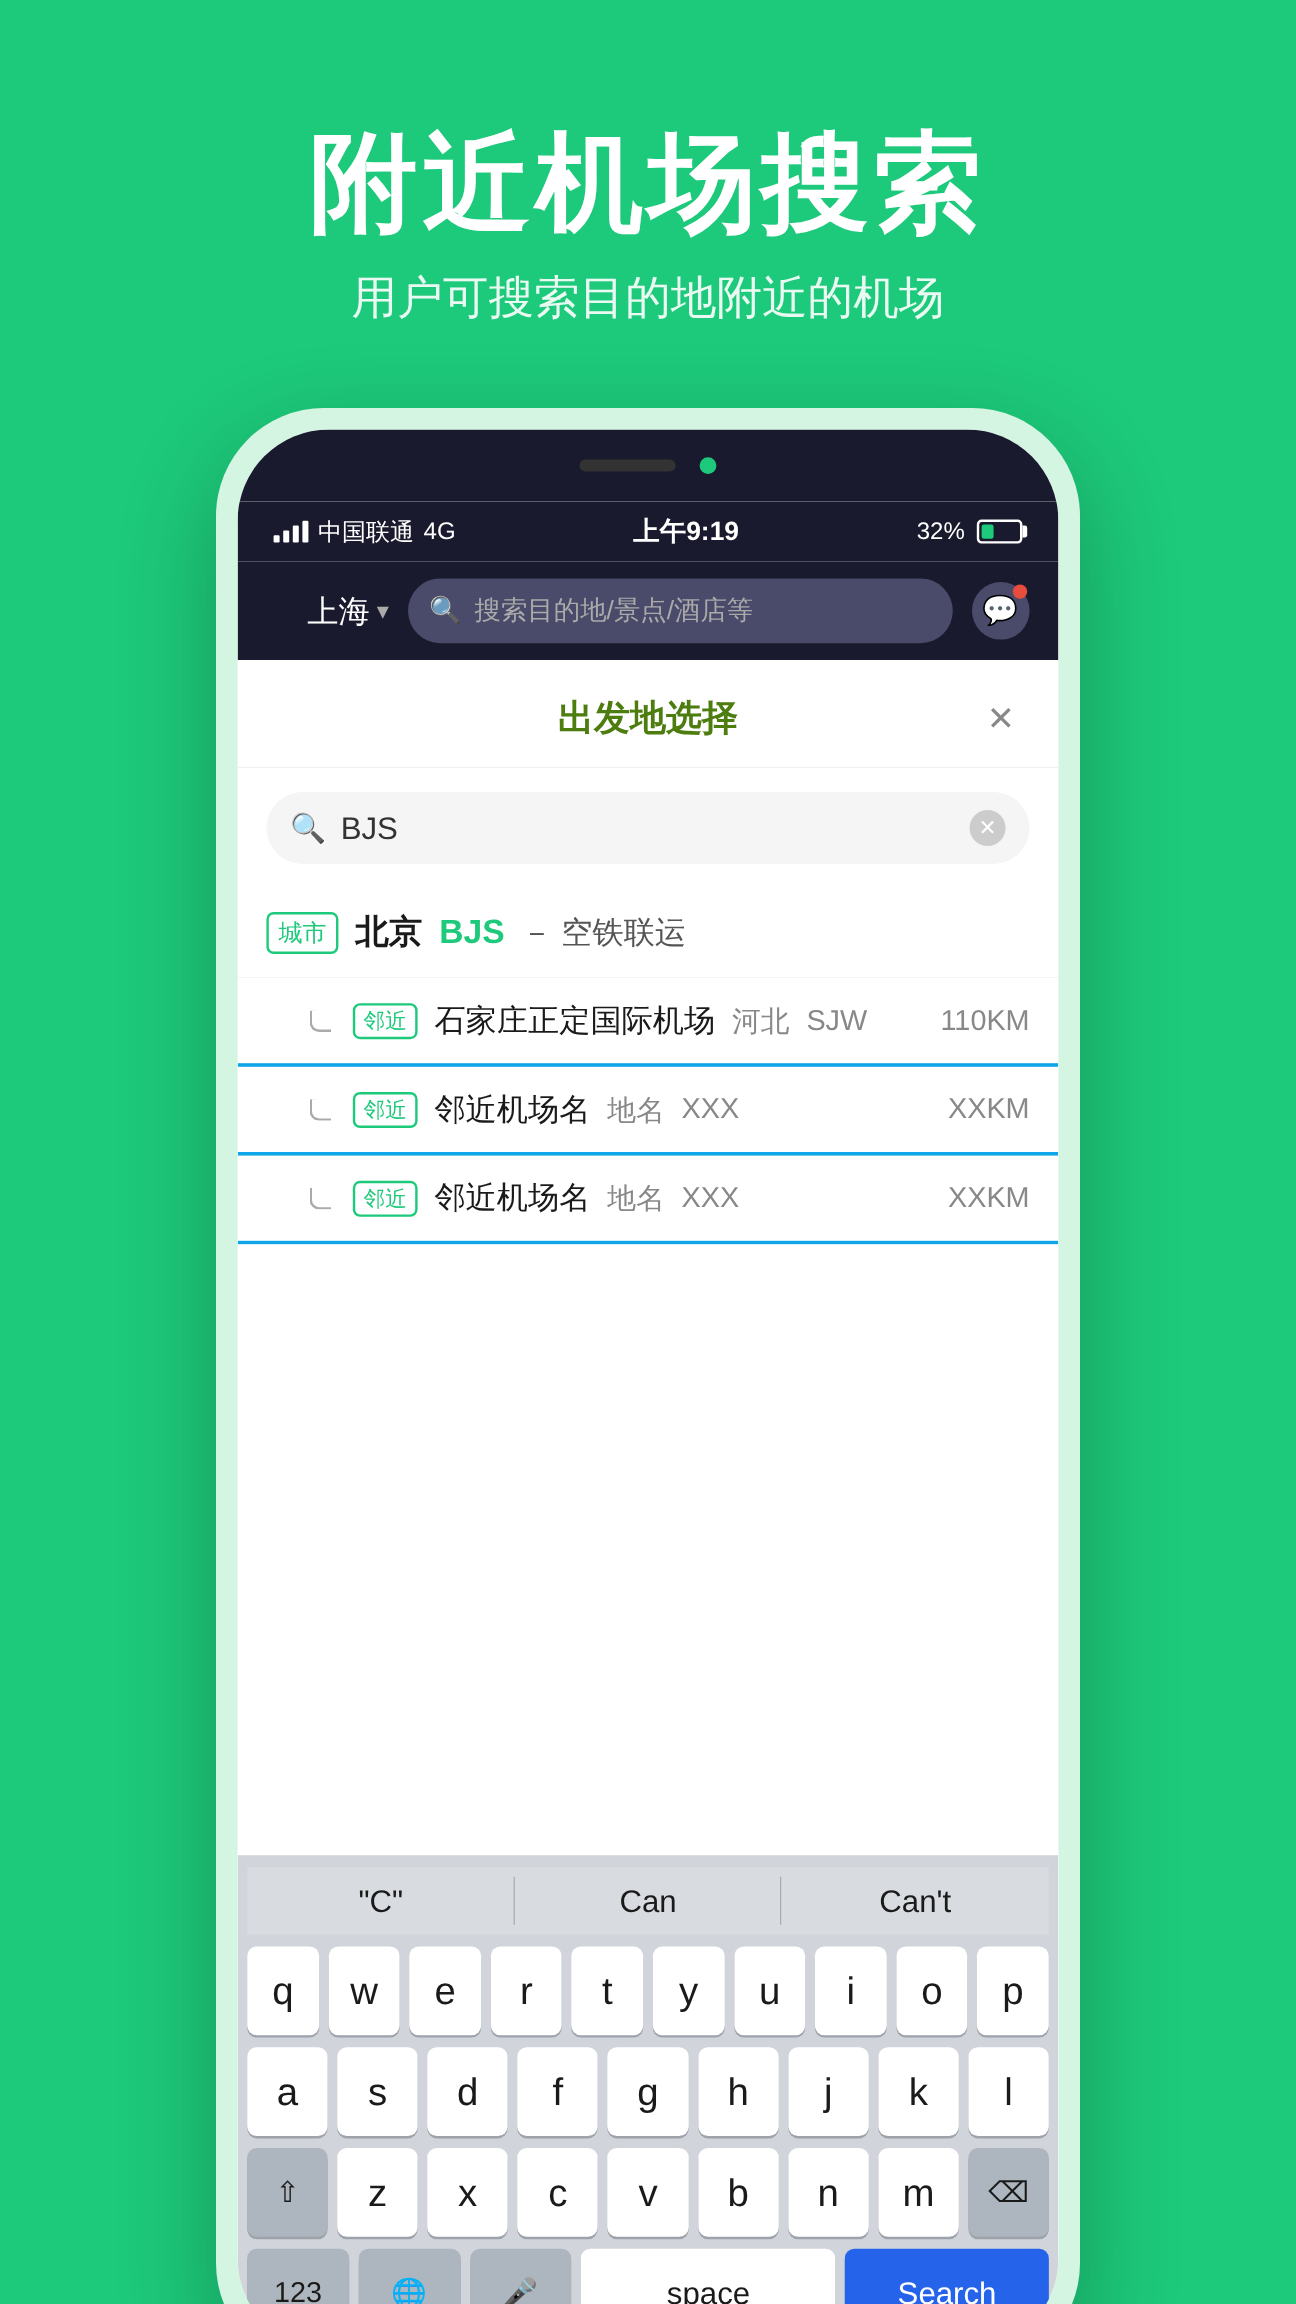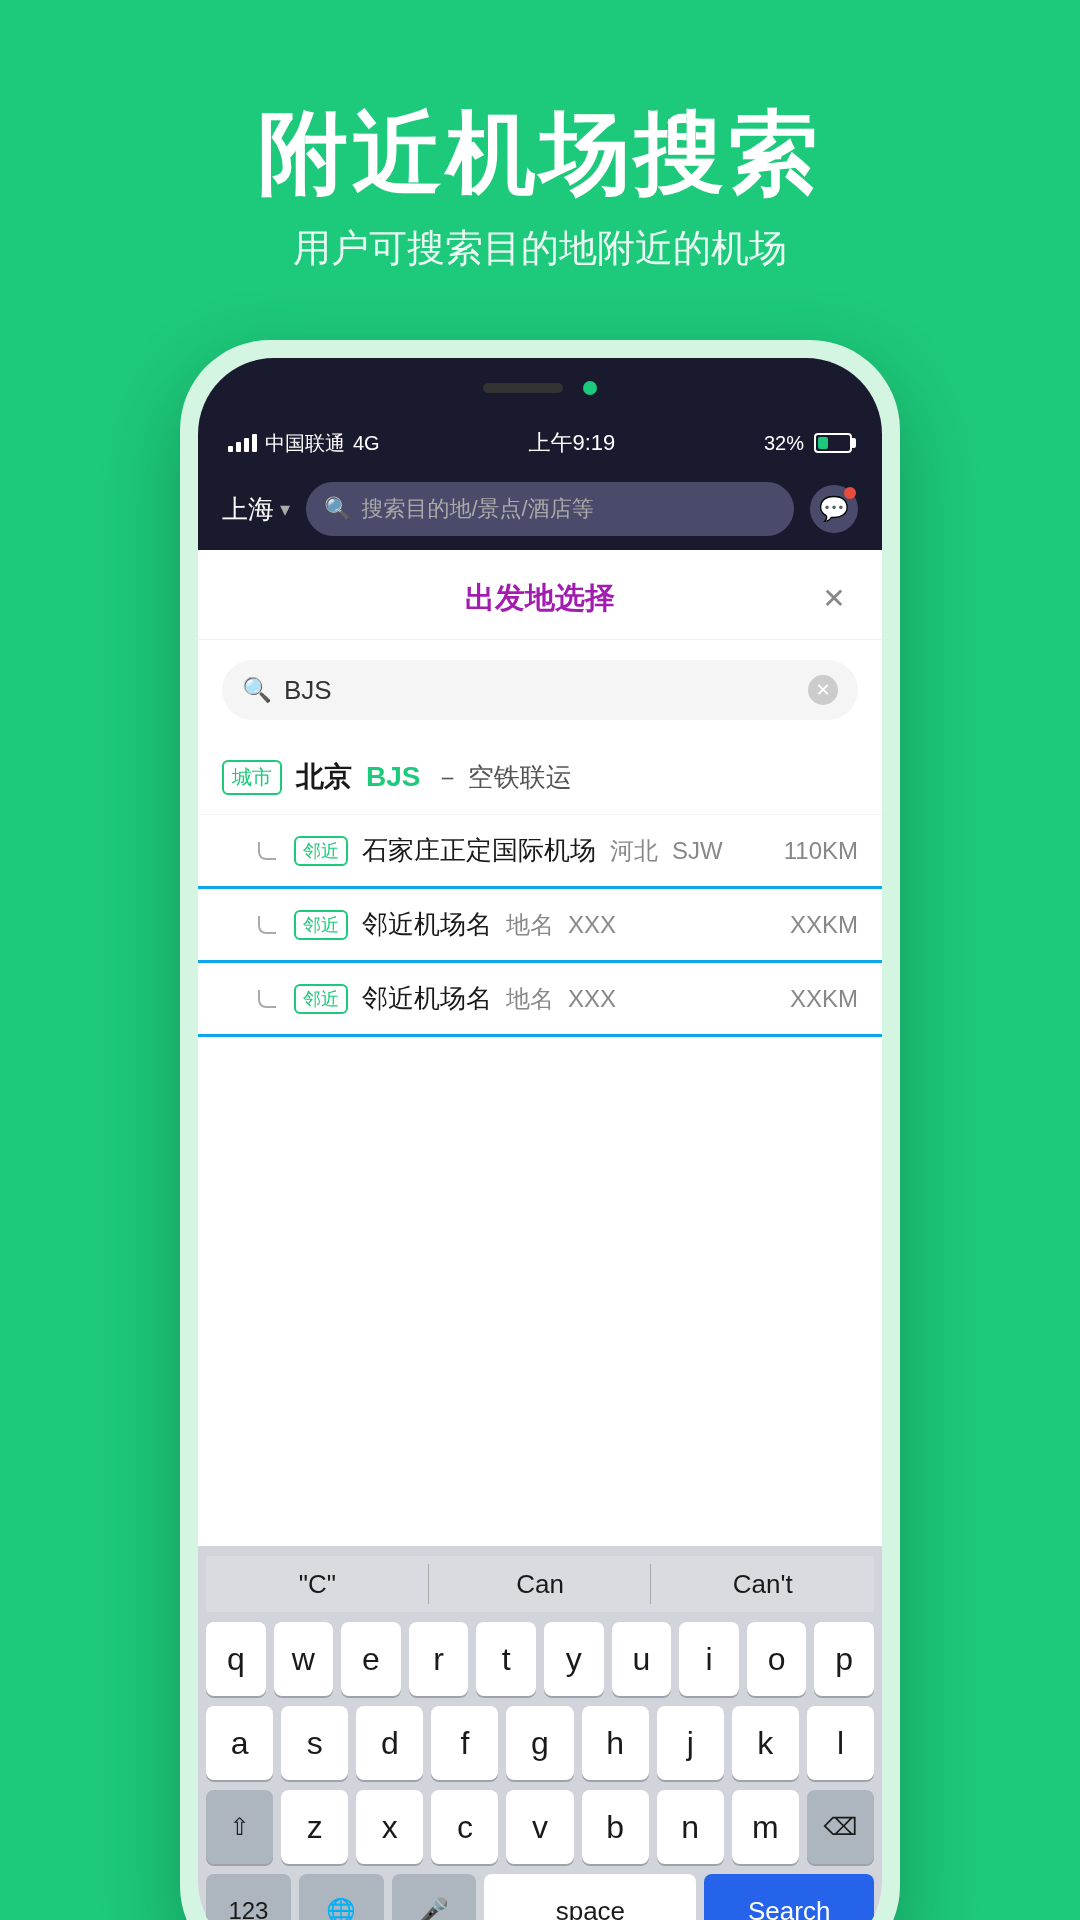--- a/index.html
+++ b/index.html
@@ -118,21 +118,21 @@
       height: 18px;
     }
     .signal-bar {
       width: 5px;
       background: #fff;
       border-radius: 1px;
     }
 
     .status-center {
       font-size: 22px;
-      font-weight: 400;
+      font-weight: 700;
     }
 
     .status-right {
       display: flex;
       align-items: center;
       gap: 10px;
       font-size: 20px;
       justify-content: space-between;
     }
 
@@ -175,20 +175,21 @@
       gap: 16px;
     }
 
     .city-selector {
       display: flex;
       align-items: center;
       color: #fff;
       font-size: 26px;
       gap: 6px;
       white-space: nowrap;
+      margin-left: 34px;
     }
 
     .city-dropdown-icon {
       font-size: 20px;
       color: #aaa;
     }
 
     .search-bar {
       flex: 1;
       background: #4a4a6a;
@@ -235,21 +236,21 @@
       padding: 28px 30px 20px;
       display: flex;
       align-items: center;
       justify-content: space-between;
       border-bottom: 1px solid #f0f0f0;
     }
 
     .modal-title {
       font-size: 30px;
       font-weight: 600;
-      color: #a21caf;
+      color: #4d7c0f;
       text-align: center;
       flex: 1;
     }
 
     .close-btn {
       width: 36px;
       height: 36px;
       display: flex;
       align-items: center;
       justify-content: center;

